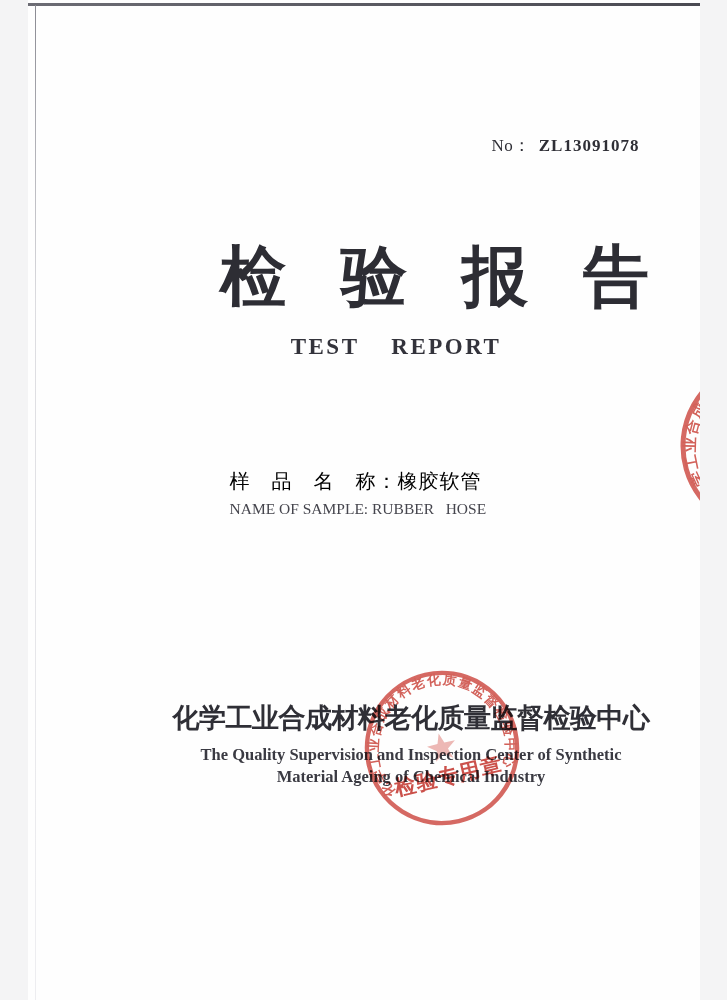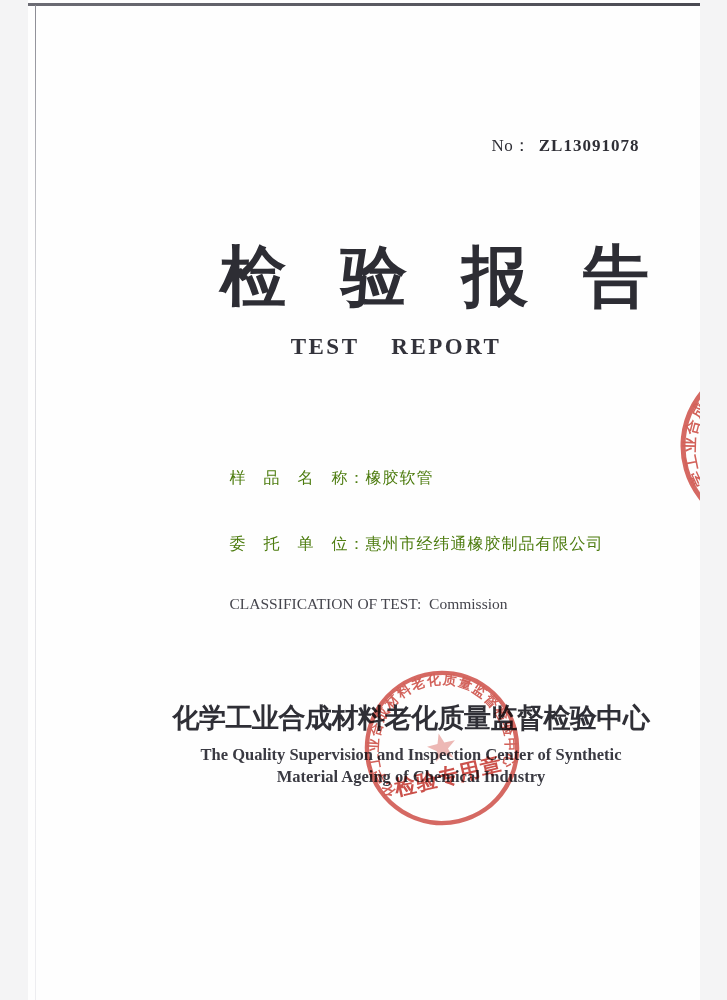--- a/index.html
+++ b/index.html
@@ -28,21 +28,21 @@
     position:absolute;left:5px;top:334px;width:727px;text-align:center;
     font-size:23px;font-weight:700;color:#33333b;
     letter-spacing:2.5px;word-spacing:24px;
   }
 
   .fields{position:absolute;left:202px;top:468px;width:480px;}
   .field{position:absolute;left:0;}
   .field-1{top:0;}
   .field-2{top:66px;}
   .field-3{top:127px;}
-  .field .zh{font-size:16px;letter-spacing:1px;color:#4d7c0f;margin:0 0 5px 0;white-space:nowrap;}
+  .field .zh{font-size:20px;letter-spacing:1px;color:#000000;margin:0 0 5px 0;white-space:nowrap;}
   .field .en{font-size:15.5px;color:#45454d;margin:0;white-space:pre;}
 
   .org{position:absolute;left:20px;top:700px;width:727px;text-align:center;}
   .org .zh{font-size:27px;font-weight:700;letter-spacing:-0.5px;color:#2f2f36;margin:0;white-space:nowrap;}
   .org .en1{font-size:16.5px;font-weight:700;color:#3a3a42;margin:9px 0 0 0;}
   .org .en2{font-size:16.5px;font-weight:700;color:#3a3a42;margin:2px 0 0 0;}
 
   .stamp{position:absolute;mix-blend-mode:multiply;opacity:.92;}
   .stamp-bottom{left:318px;top:652px;width:192px;height:192px;transform:rotate(-13deg);}
   .stamp-right{left:633px;top:340px;width:212px;height:212px;transform:rotate(-16deg);}
@@ -63,26 +63,25 @@
   <div class="report-no">
     <span class="lbl">No：</span><span class="val">ZL13091078</span>
   </div>
 
   <h1 class="title-zh">检验报告</h1>
   <div class="title-en">TEST REPORT</div>
 
   <div class="fields">
     <div class="field field-1">
       <p class="zh">样　品　名　称：橡胶软管</p>
+      <p class="en">NAME OF SAMPLE: RUBBER   HOSE</p>
     </div>
     <div class="field field-2">
-      <p class="zh">委　托　单　位：惠州市经纬通橡胶制品有限公司</p>
     </div>
     <div class="field field-3">
-      <p class="en">CLASSIFICATION OF TEST:  Commission</p>
     </div>
   </div>
 
   <div class="org">
     <p class="zh">化学工业合成材料老化质量监督检验中心</p>
     <p class="en1">The Quality Supervision and Inspection Center of Synthetic</p>
     <p class="en2">Material Ageing of Chemical Industry</p>
   </div>
 
   <svg class="stamp stamp-bottom" viewBox="0 0 192 192" aria-hidden="true">

